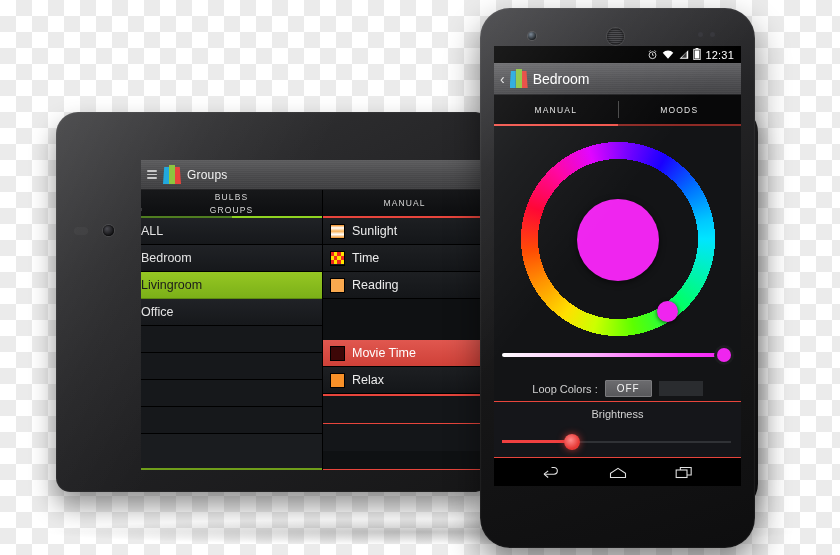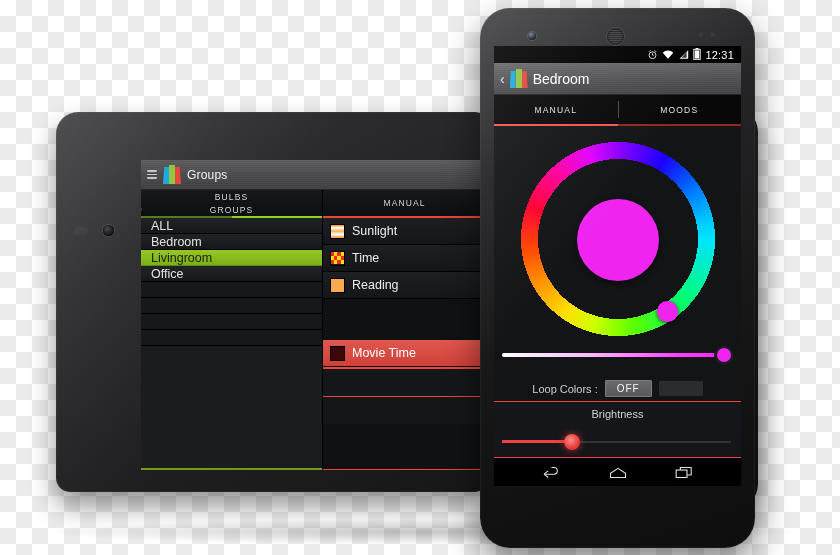--- a/index.html
+++ b/index.html
@@ -100,22 +100,22 @@
     width: 1px; background: #3a3a3c;
   }
   .tabline { height: 2px; display: flex; }
   .tabline i { flex: 1; display: block; }
   .tabline .dim    { background: #4f7d20; }
   .tabline .bright { background: #8fd321; }
   .tabline .redfull{ background: #e8453c; }
 
   .glist { flex: 1; overflow: hidden; }
   .grow {
-    height: 16px; display: flex; align-items: center;
-    padding-left: 10px; color: #e3e3e3; font-size: 12.5px;
+    height: 27px; display: flex; align-items: center;
+    color: #e3e3e3; font-size: 12.5px;
     border-bottom: 1px solid #000;
     background: linear-gradient(180deg,#202226,#16181b);
   }
   .grow.sel {
     background: linear-gradient(180deg,#96c723,#7bb018);
     color: #1b1b1b; border-bottom: 1px solid #5d8a10;
   }
   .grow.empty { background: #16181b; }
 
   .mlist { flex: 1; overflow: hidden; }
@@ -370,20 +370,24 @@
               <span>Time</span>
             </div>
             <div class="mrow">
               <span class="swatch" style="background:#f9a94f"></span>
               <span>Reading</span>
             </div>
             <div class="mrow sel">
               <span class="swatch" style="background:#3d0707"></span>
               <span>Movie Time</span>
             </div>
+            <div class="mrow">
+              <span class="swatch" style="background:#f79028"></span>
+              <span>Relax</span>
+            </div>
             <div class="redrule"></div>
             <div class="mrow empty"></div>
             <div class="redrule"></div>
             <div class="mrow empty"></div>
           </div>
           <div class="redrule"></div>
         </div>
       </div>
 
     </div>

